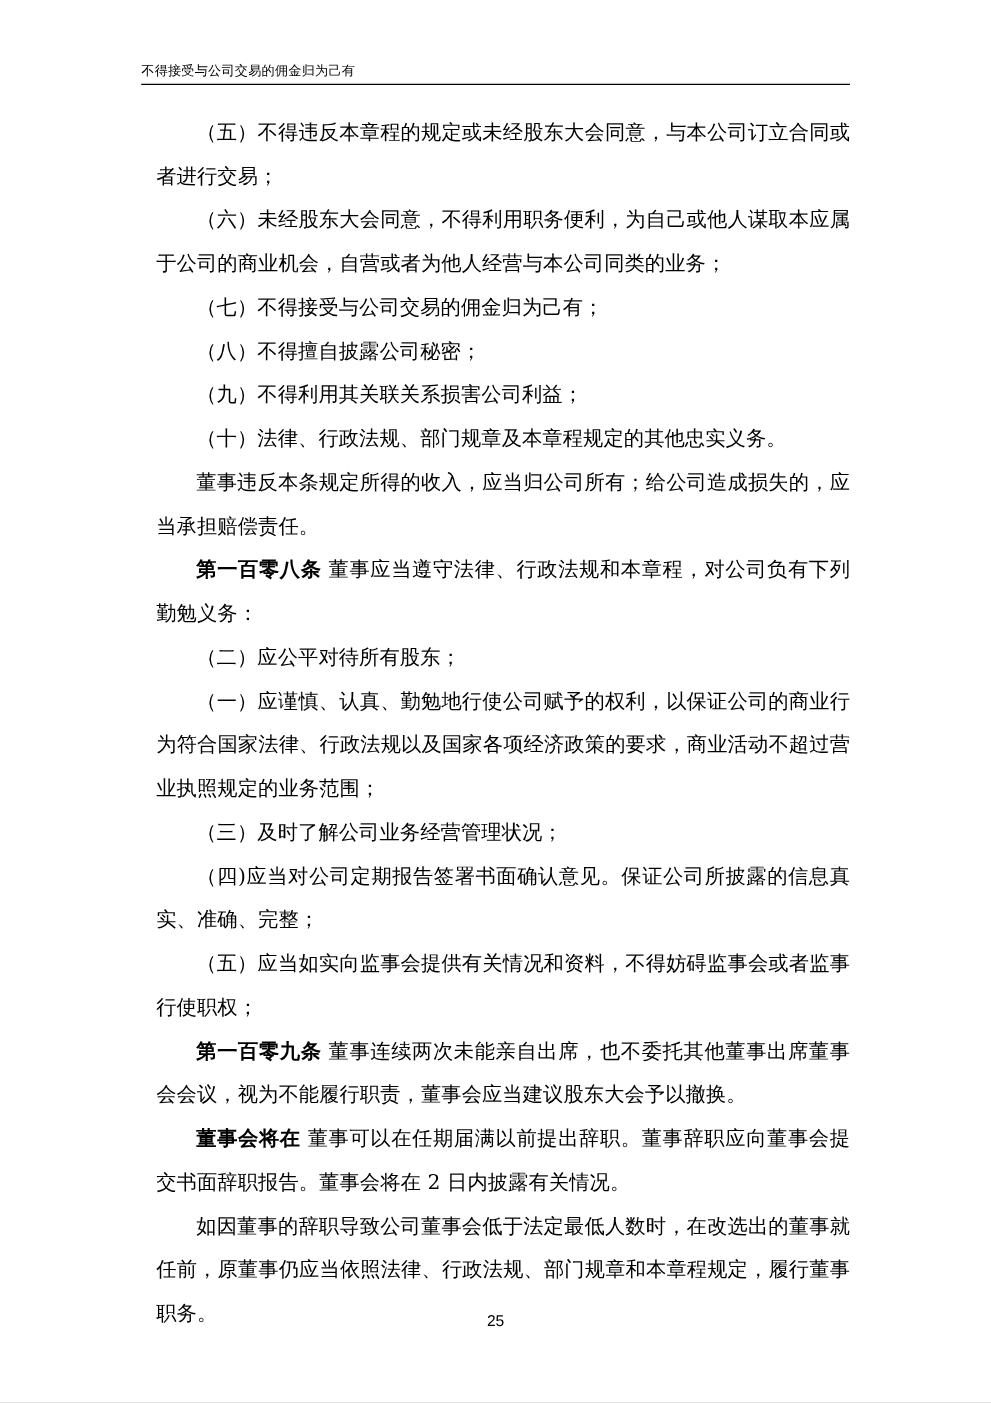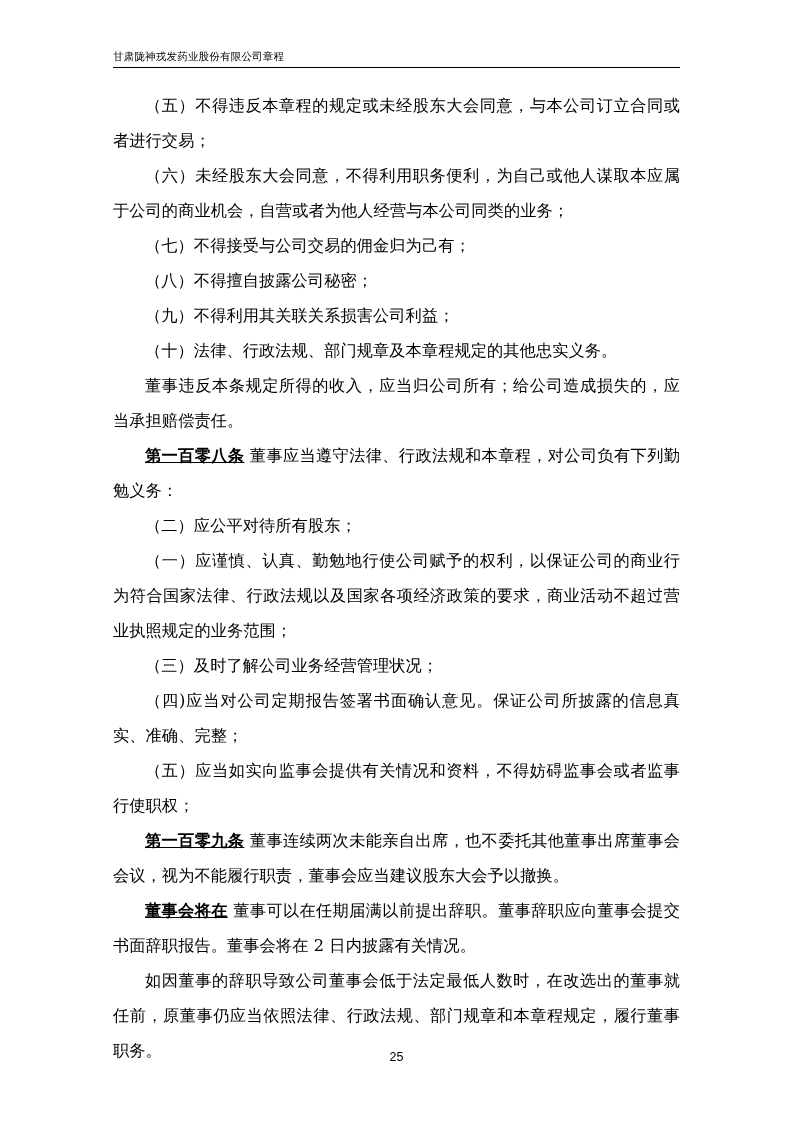--- a/index.html
+++ b/index.html
@@ -39,54 +39,53 @@
     width: 100%;
   }
   .content {
     position: absolute;
     top: 88px;
     left: 113px;
     width: 567px;
     box-sizing: border-box;
   }
   p.para {
-    margin: 0 0 0 0;
+    margin: 0 0 0 12px;
     font-size: 16.2px;
     line-height: 35px;
     color: #000;
     text-align: justify;
     text-justify: inter-ideograph;
     font-family: "DejaVu Serif", serif;
     letter-spacing: 0.1px;
   }
   p.indent {
     text-indent: 32px;
   }
   .artnum {
     font-weight: bold;
-    text-decoration: underline;
   }
   .footer {
     position: absolute;
     bottom: 58px;
     left: 0;
     width: 100%;
     text-align: center;
     font-size: 12.5px;
     color: #000;
     font-family: Liberation Sans, sans-serif;
   }
 </style>
 </head>
 <body>
 
 <div class="page">
 
   <div class="header">
-    <div class="header-text">甘肃陇神戎发药业股份有限公司章程</div>
+    <div class="header-text">不得接受与公司交易的佣金归为己有</div>
     <div class="header-rule"></div>
   </div>
 
   <div class="content">
     <p class="para indent"><span>（五）不得违反本章程的规定或未经股东大会同意，与本公司订立合同或者进行交易；</span></p>
     <p class="para indent"><span>（六）未经股东大会同意，不得利用职务便利，为自己或他人谋取本应属于公司的商业机会，自营或者为他人经营与本公司同类的业务；</span></p>
     <p class="para indent"><span>（七）不得接受与公司交易的佣金归为己有；</span></p>
     <p class="para indent"><span>（八）不得擅自披露公司秘密；</span></p>
     <p class="para indent"><span>（九）不得利用其关联关系损害公司利益；</span></p>
     <p class="para indent"><span>（十）法律、行政法规、部门规章及本章程规定的其他忠实义务。</span></p>

